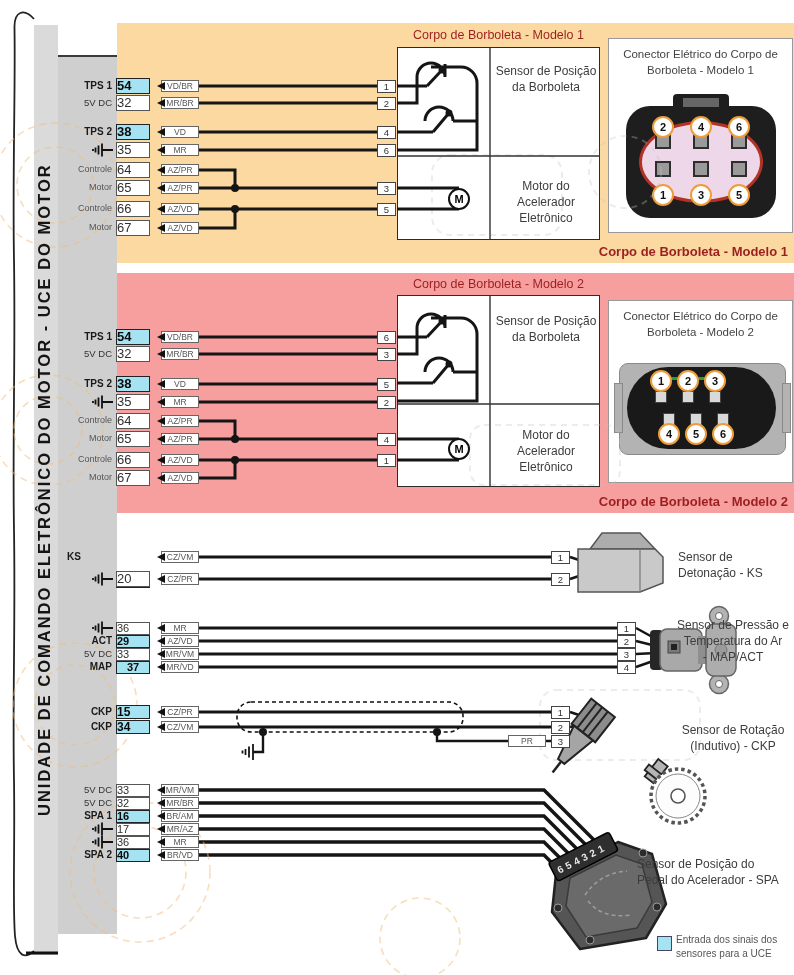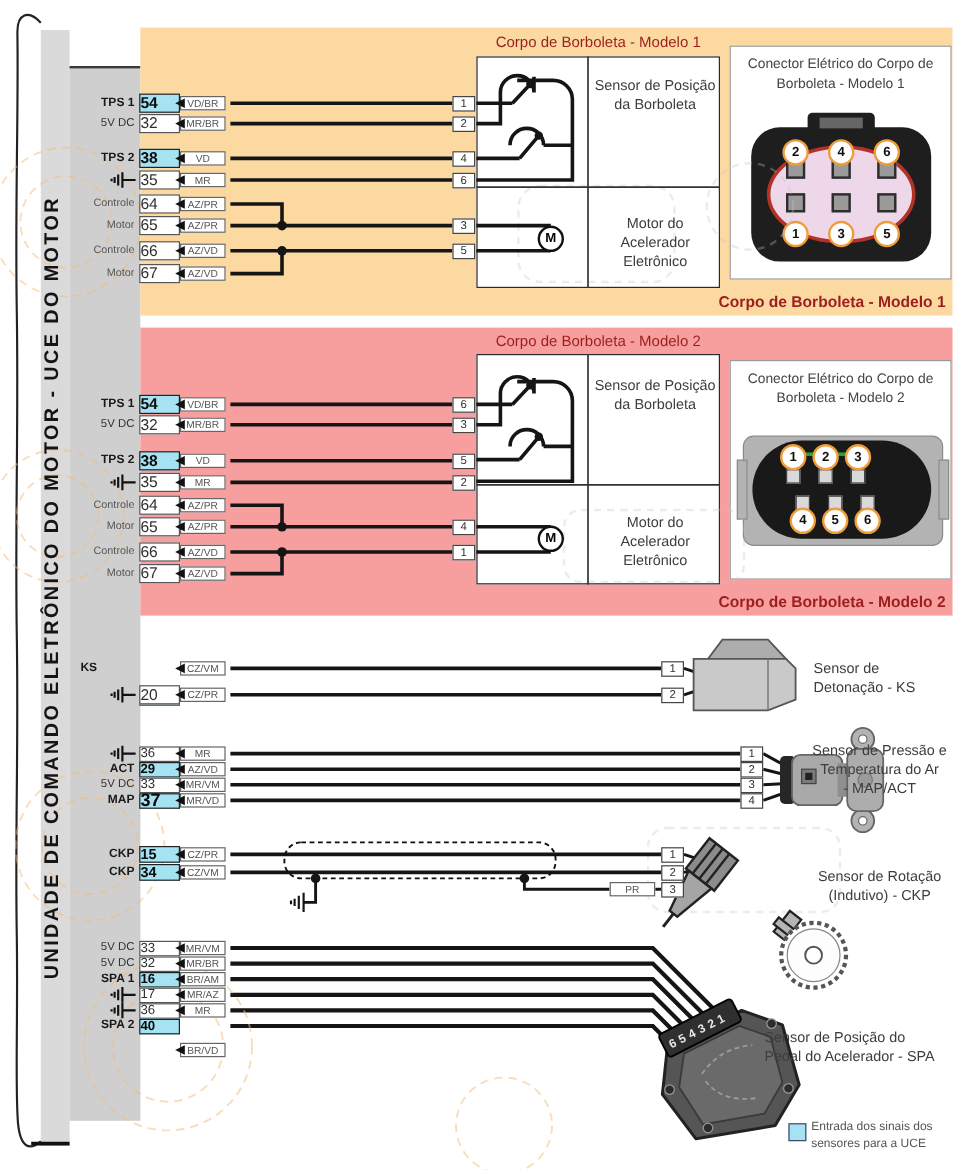--- a/index.html
+++ b/index.html
@@ -45,21 +45,21 @@
   .c2-pin{position:absolute;width:12px;height:12px;background:#d9d9d9;border:1.5px solid #444;box-sizing:border-box;}
   .pin-circle{position:absolute;width:22px;height:22px;border-radius:50%;background:#fff;border:2px solid #ef9d3a;
               text-align:center;line-height:18px;font-size:11px;font-weight:bold;color:#111;box-sizing:border-box;z-index:2;}
   
   .sig{position:absolute;left:36px;width:76px;text-align:right;font-size:9.5px;color:#333;z-index:3;}
   .sig.b{font-weight:bold;font-size:10px;color:#1a1a1a;}
   .sig.sm{font-size:9px;color:#555;}
   .num{position:absolute;left:116px;width:34px;background:#fff;border:1px solid #555;color:#2f2f2f;
        z-index:3;box-sizing:border-box;}
   .num.hl{background:var(--cyan);border-color:#222;font-weight:bold;color:#0a0a0a;}
-  .wirebox{position:absolute;left:150px;width:38px;height:12px;line-height:11px;background:#fff;border:1px solid #666;
+  .wirebox{position:absolute;left:161px;width:38px;height:12px;line-height:11px;background:#fff;border:1px solid #666;
            font-size:8.5px;color:#555;text-align:center;z-index:3;box-sizing:border-box;}
   .wirebox::before{content:"";position:absolute;left:-9px;top:50%;margin-top:-4.5px;
                    border:4.5px solid transparent;border-right:8px solid #111;}
   .wirebox.noarr::before{display:none;}
   .pinbox{position:absolute;width:19px;height:13px;line-height:12px;background:#fff;border:1px solid #444;
           font-size:9.5px;color:#333;text-align:center;z-index:3;box-sizing:border-box;}
   .gnd{position:absolute;left:90px;width:24px;height:16px;z-index:3;}
   .sensor-label{position:absolute;font-size:12px;color:#3d3d3d;line-height:1.35;z-index:3;}
   #svg-art{position:absolute;left:0;top:0;z-index:2;pointer-events:none;}
   
@@ -364,21 +364,21 @@
       <div class="pinbox" style="left: 617px; top: 621.5px;">1</div>
       <div class="sig b" style="top: 635px;">ACT</div>
       <div class="num hl" style="top: 634.5px; height: 13px; line-height: 11px; font-size: 11px;">29</div>
       <div class="wirebox" style="top: 635px;">AZ/VD</div>
       <div class="pinbox" style="left: 617px; top: 634.5px;">2</div>
       <div class="sig" style="top: 648px;">5V DC</div>
       <div class="num" style="top: 647.5px; height: 13px; line-height: 11px; font-size: 11px;">33</div>
       <div class="wirebox" style="top: 648px;">MR/VM</div>
       <div class="pinbox" style="left: 617px; top: 647.5px;">3</div>
       <div class="sig b" style="top: 661px;">MAP</div>
-      <div class="num hl" style="top: 660.5px; height: 13px; line-height: 11px; font-size: 15px;">37</div>
+      <div class="num hl" style="top: 660.5px; height: 13px; line-height: 11px; font-size: 11px; padding-left: 10px;">37</div>
       <div class="wirebox" style="top: 661px;">MR/VD</div>
       <div class="pinbox" style="left: 617px; top: 660.5px;">4</div>
       <div class="sig b" style="top: 706px;">CKP</div>
       <div class="num hl" style="top: 705px; height: 14px; line-height: 12px; font-size: 12px;">15</div>
       <div class="wirebox" style="top: 706px;">CZ/PR</div>
       <div class="pinbox" style="left: 551px; top: 705.5px;">1</div>
       <div class="sig b" style="top: 721px;">CKP</div>
       <div class="num hl" style="top: 720px; height: 14px; line-height: 12px; font-size: 12px;">34</div>
       <div class="wirebox" style="top: 721px;">CZ/VM</div>
       <div class="pinbox" style="left: 551px; top: 720.5px;">2</div>
@@ -396,17 +396,17 @@
         </svg></div>
       <div class="num" style="top: 822.5px; height: 13px; line-height: 11px; font-size: 11px;">17</div>
       <div class="wirebox" style="top: 823px;">MR/AZ</div>
       <div class="gnd" style="top: 834px;"><svg width="24" height="16" viewBox="0 0 24 16">
           <path d="M23 8 H12 M12 1.5 V14.5 M8.5 3.5 V12.5 M5.5 5.5 V10.5 M3 7 V9" stroke="#111" stroke-width="1.8" fill="none"></path>
         </svg></div>
       <div class="num" style="top: 835.5px; height: 13px; line-height: 11px; font-size: 11px;">36</div>
       <div class="wirebox" style="top: 836px;">MR</div>
       <div class="sig b" style="top: 849px;">SPA 2</div>
       <div class="num hl" style="top: 848.5px; height: 13px; line-height: 11px; font-size: 11px;">40</div>
-      <div class="wirebox" style="top: 849px; margin-top: 20px;">BR/VD</div>
+      <div class="wirebox" style="top: 849px;">BR/VD</div>
       <div class="wirebox noarr" style="left: 508px; top: 735px;">PR</div>
       <div class="pinbox" style="left: 551px; top: 734.5px;">3</div>
     </div>
 </div>
 
 </body></html>

